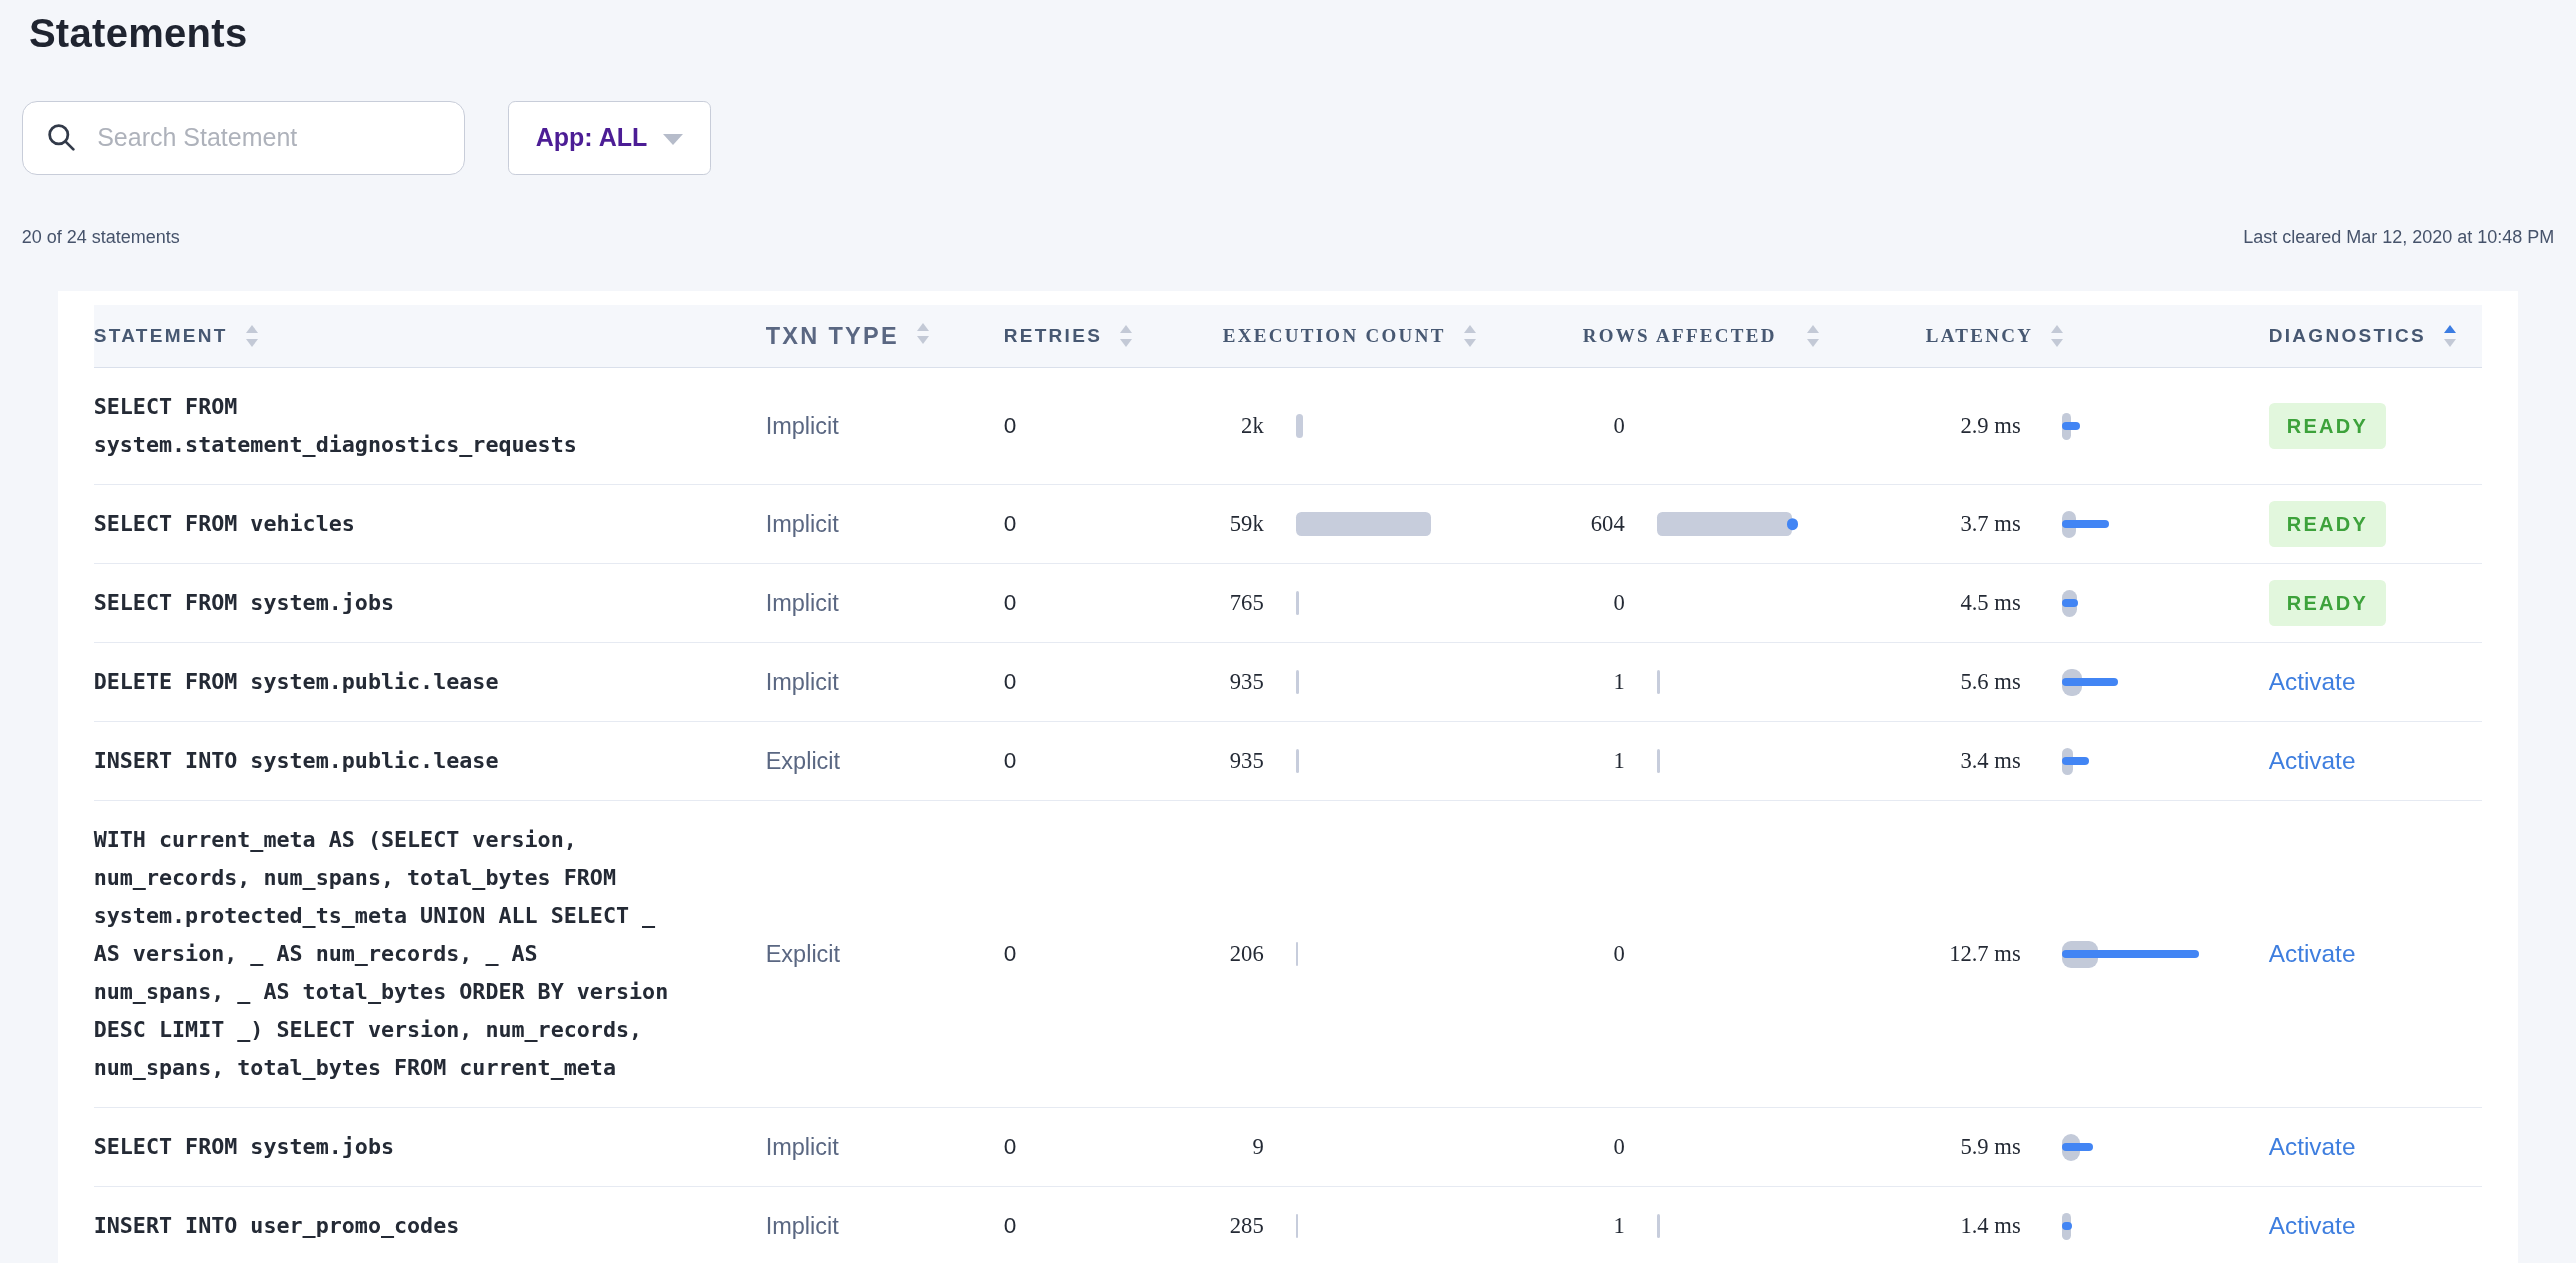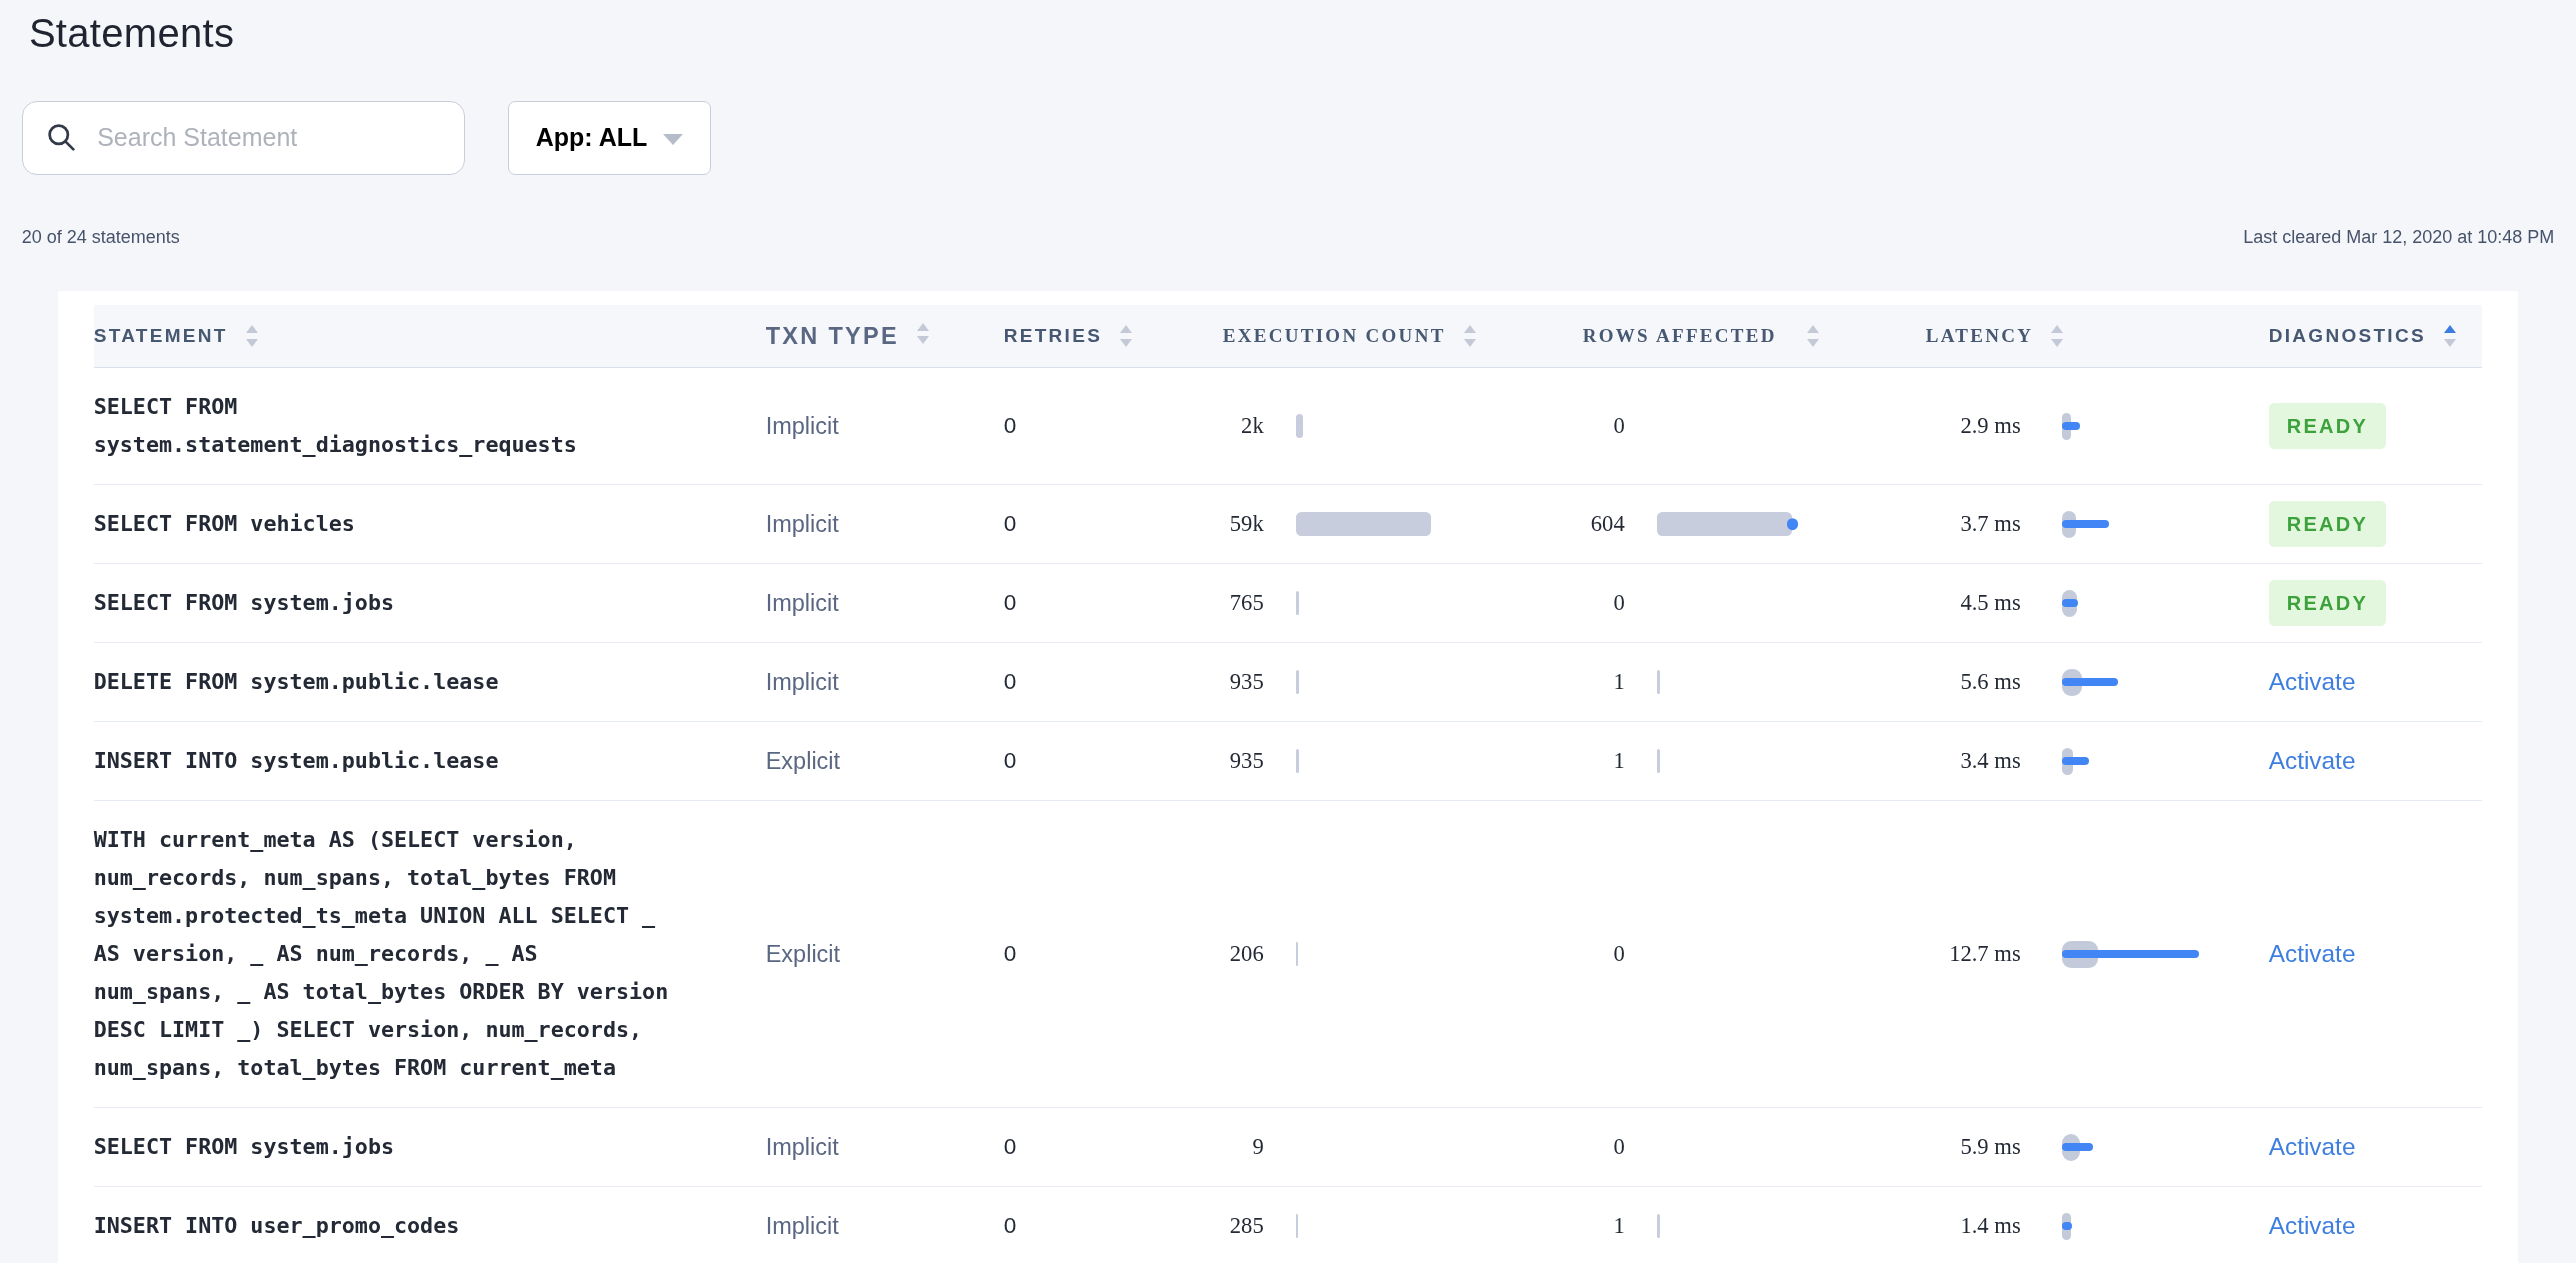--- a/index.html
+++ b/index.html
@@ -5,37 +5,37 @@
   * { box-sizing: border-box; }
   html,body { margin:0; padding:0; }
   body {
     width:2576px; height:1264px; overflow:hidden;
     background:#F4F6FA;
     font-family:"Liberation Sans", sans-serif;
     color:#242A35;
   }
   .page { padding:0 21.7px; }
 
-  .title { font-size:40px; font-weight:400; color:#1F2430; margin:10.8px 0 0 7.2px; letter-spacing:0.3px; }
+  .title { font-size:40px; font-weight:700; color:#1F2430; margin:10.8px 0 0 7.2px; letter-spacing:0.3px; }
 
   .controls { display:flex; align-items:center; gap:43px; margin-top:45px; }
   .searchbox {
     width:443px; height:74px; background:#fff;
     border:1.8px solid #C8CDD9; border-radius:15px;
     display:flex; align-items:center; padding:0 23.5px;
   }
   .searchbox input {
     border:none; outline:none; flex:1; margin-left:18px;
     font-size:25px; color:#242A35; font-family:"Liberation Sans",sans-serif; background:transparent;
   }
   .searchbox input::placeholder { color:#AEB2BB; }
   .appbtn {
     height:74px; background:#fff; border:1.8px solid #C8CDD9; border-radius:7.2px;
     display:flex; align-items:center; gap:16.2px; padding:0 27px;
-    font-size:25px; font-weight:700; color:#000000; cursor:pointer;
+    font-size:25px; font-weight:700; color:#4c1d95; cursor:pointer;
   }
   .caret { width:0; height:0; border-left:10px solid transparent; border-right:10px solid transparent; border-top:11.7px solid #B6BCCA; margin-top:3.6px; }
 
   .meta { display:flex; justify-content:space-between; align-items:baseline; margin-top:52px; font-size:18px; color:#46536B; }
 
   .card { background:#fff; margin:43px 36px 0; padding:14.4px 36px 0; }
 
   .header-row, .row {
     display:grid;
     grid-template-columns:672px 238px 161px 370px 361px 373px 214px;

